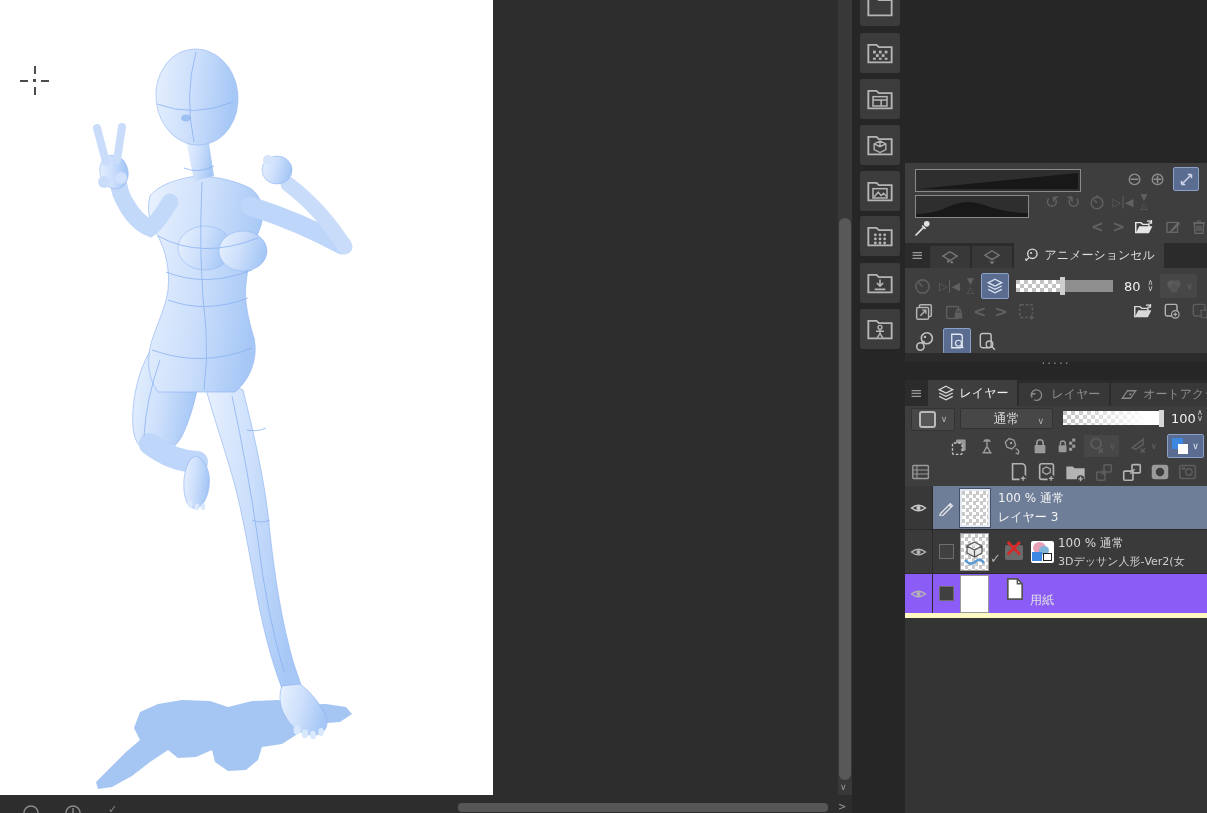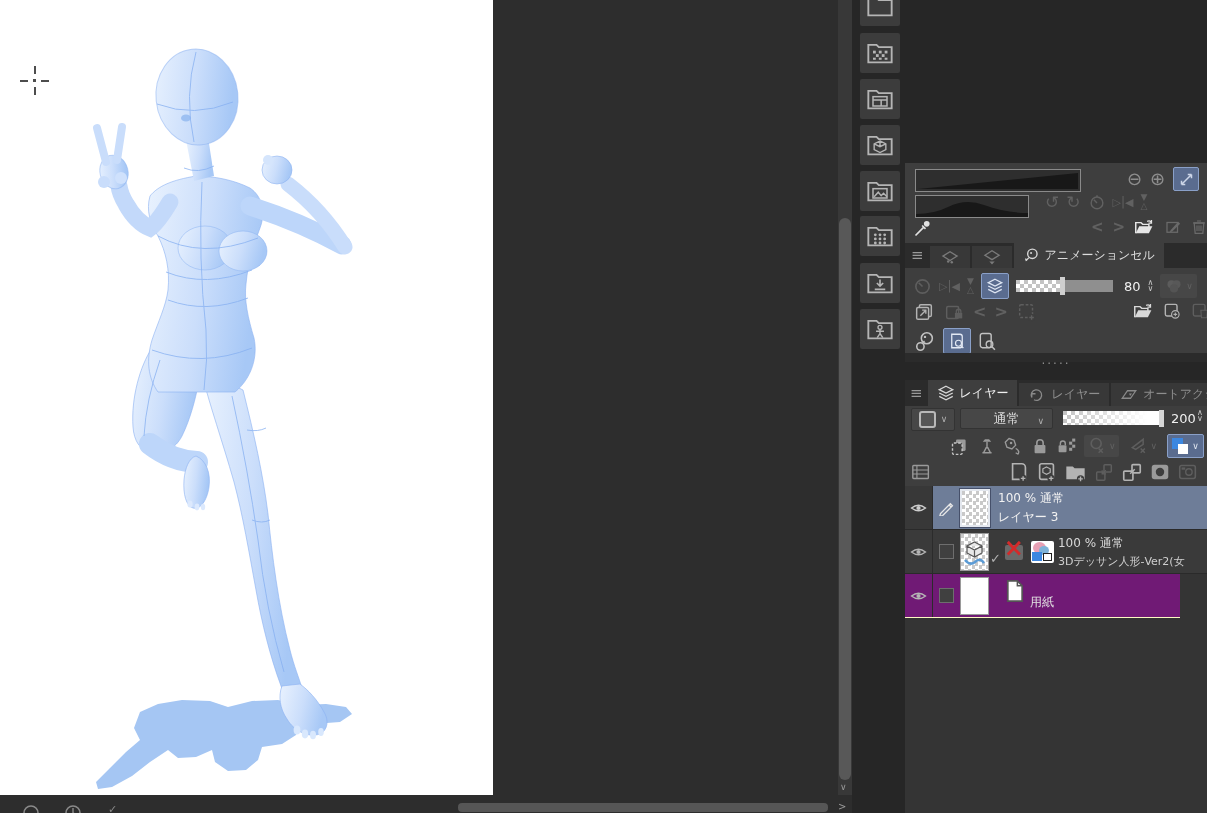--- a/index.html
+++ b/index.html
@@ -412,21 +412,21 @@
       <div class="softbtn flexrow" style="position:absolute;left:55px;top:2px;width:93px;height:21px;border:1px solid #333;justify-content:space-between;padding:0 8px;box-sizing:border-box;">
         <span style="flex:1"></span>
         <span class="jp" style="font-size:13px;">通常</span>
         <span style="flex:1;text-align:right;"><span class="ico" style="font-size:9px;color:#b0b0b0;">∨</span></span>
       </div>
       <div style="position:absolute;left:158px;top:4px;width:102px;height:17px;">
         <div class="checker abs" style="left:0;top:1px;width:96px;height:14px;"></div>
         <div class="abs" style="left:0;top:1px;width:96px;height:14px;background:linear-gradient(to right, rgba(255,255,255,0), #ffffff 88%);"></div>
         <div class="abs" style="left:96px;top:0;width:5px;height:17px;background:#d6d6d6;"></div>
       </div>
-      <span style="position:absolute;left:266px;top:5px;color:#f0f0f0;font-size:13px;">200</span>
+      <span style="position:absolute;left:266px;top:5px;color:#f0f0f0;font-size:13px;">100</span>
       <span class="spinner" style="position:absolute;left:292px;top:4px;">
           <span>∧</span>
           <span>∨</span>
         </span>
     </div>
 
     <div class="abs" style="left:0;top:432px;width:302px;height:26px;background:#3e3e3e;">
       <div class="flexrow" style="position:absolute;left:44px;top:2px;gap:7px;">
         <svg width="21" height="21" viewBox="0 0 24 24">
             <rect x="8" y="4" width="11" height="13" rx="1.5" fill="#9a9a9a"></rect>
@@ -580,21 +580,21 @@
             <span class="abs" style="left:1px;top:11px;width:10px;height:9px;background:#3c87e0;"></span>
             <span class="abs" style="left:12px;top:12px;width:9px;height:8px;background:#ffffff;border:1.5px solid #222;box-sizing:border-box;"></span>
           </div>
           <div style="display:flex;flex-direction:column;gap:2px;overflow:hidden;">
             <span style="color:#d8d8d8;font-size:12px;">100 % 通常</span>
             <span style="color:#cfcfcf;font-size:11px;white-space:nowrap;">3Dデッサン人形-Ver2(女</span>
           </div>
         </div>
       </div>
 
-      <div style="position:relative;width:275px;height:44px;border-bottom:1px solid #fef9c3;box-sizing:border-box;display:flex;background:#701a75;">
+      <div style="position:relative;width:302px;height:44px;border-bottom:5px solid #fef9c3;box-sizing:border-box;display:flex;background:#8b5cf6;">
         <div style="width:27px;display:flex;align-items:center;justify-content:center;">
           <svg width="17" height="12" viewBox="0 0 16 12">
               <path d="M1,6 Q8,0.5 15,6 Q8,11.5 1,6 Z" fill="none" stroke="#b5b5b5" stroke-width="1.4"></path>
               <circle cx="8" cy="6" r="2.1" fill="#b5b5b5"></circle>
             </svg>
         </div>
         <div class="vdiv"></div>
         <div style="width:27px;display:flex;align-items:center;justify-content:center;">
           <span style="width:13px;height:13px;border:1px solid #6e6e6e;background:#404040;display:inline-block;"></span>
         </div>

